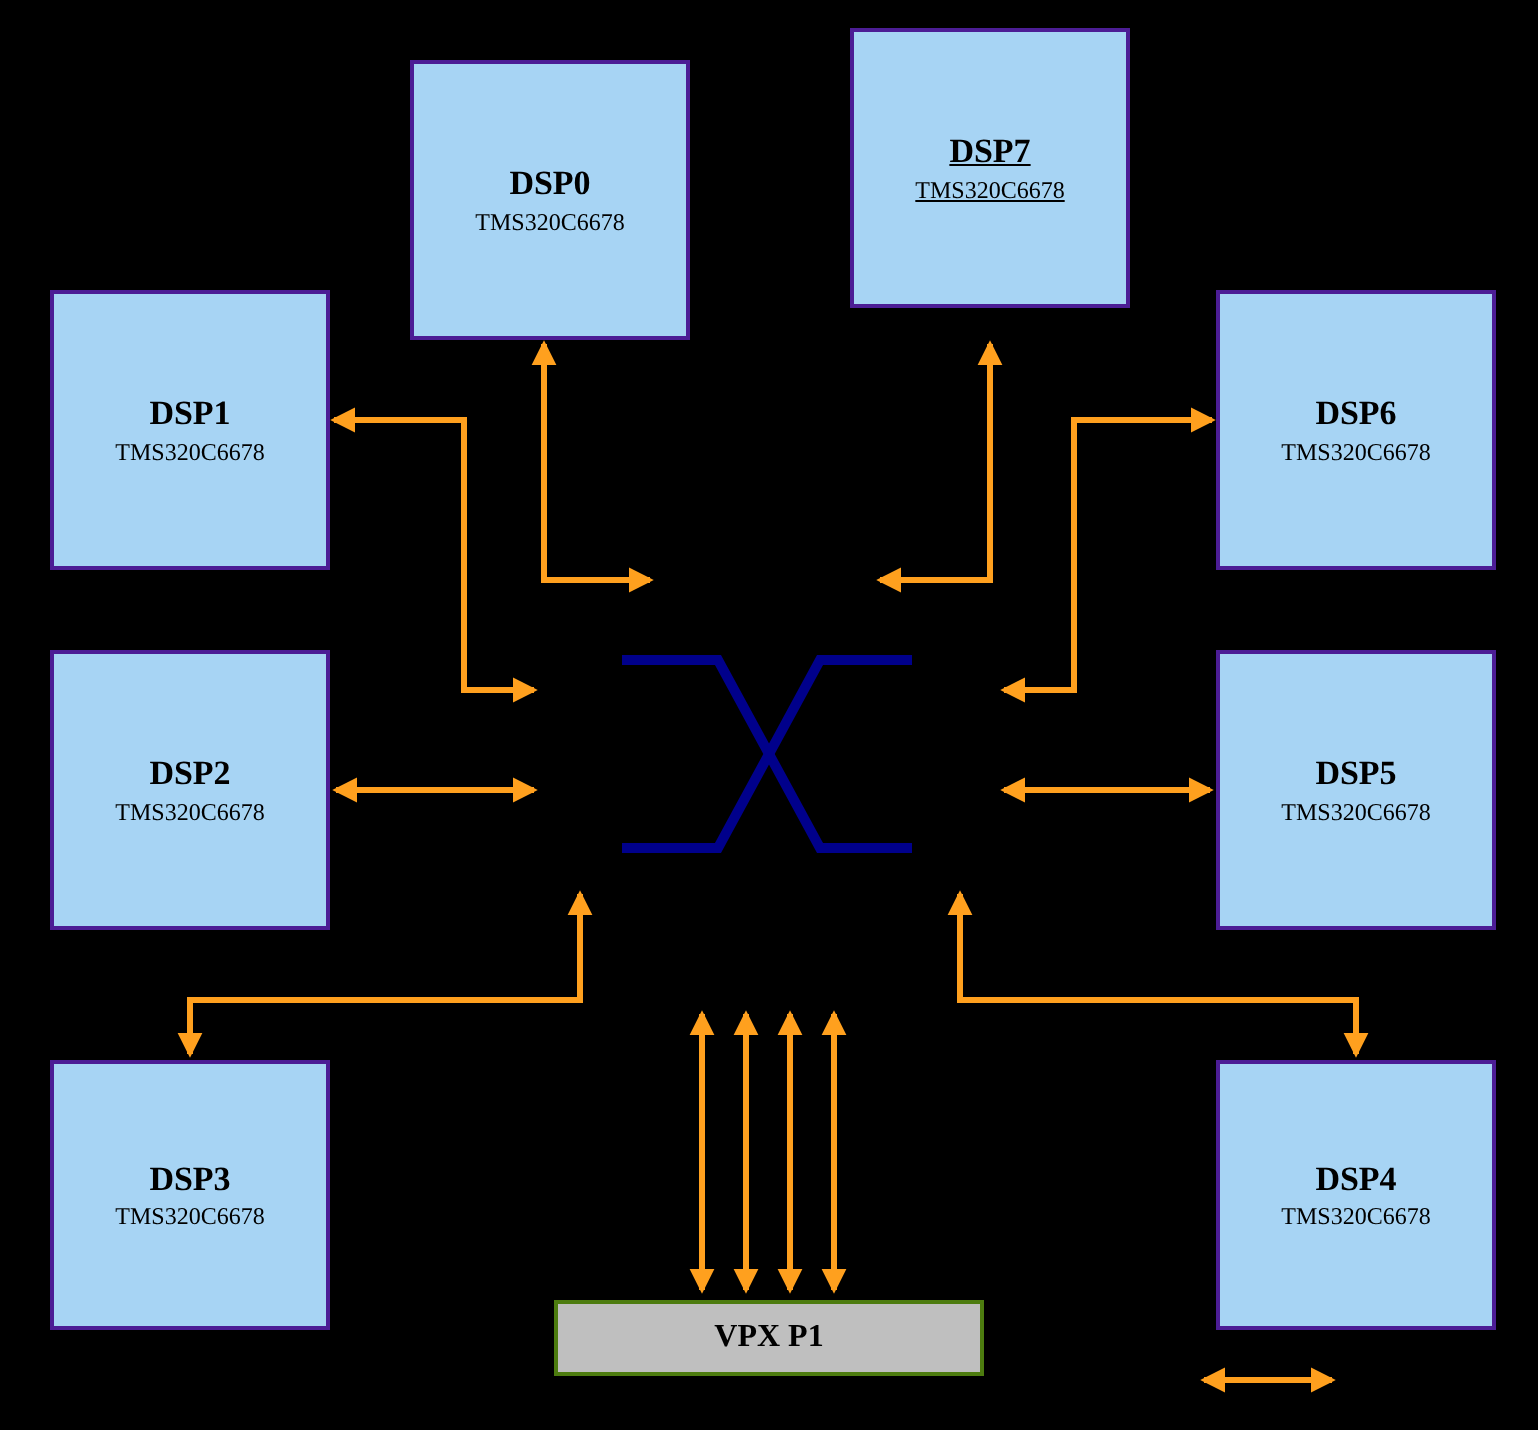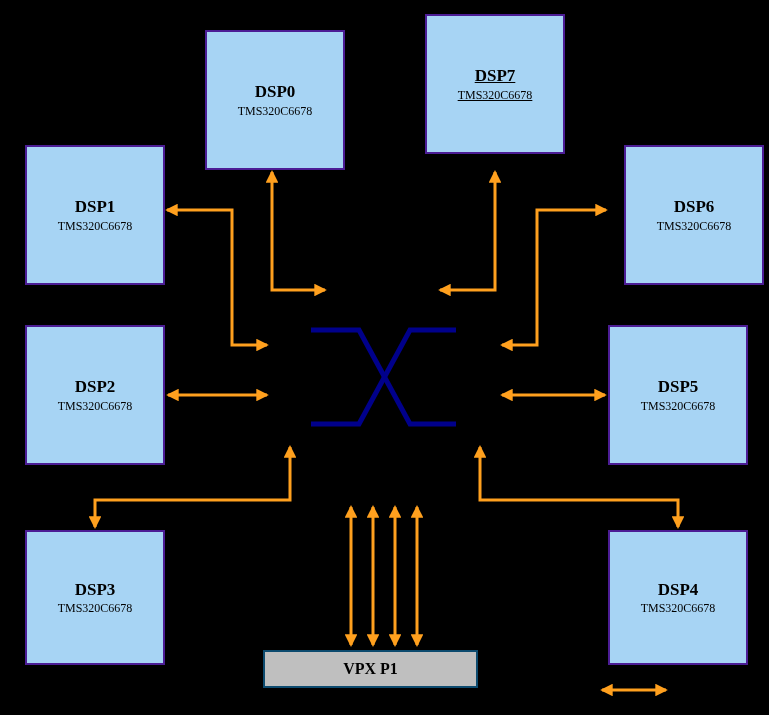--- a/index.html
+++ b/index.html
@@ -10,22 +10,22 @@
   }
   .node {
     position:absolute; width:140px; height:140px;
     background:#A7D4F4; border:2px solid #4c1d95;
     display:flex; flex-direction:column; align-items:center; justify-content:center;
     color:#000; text-align:center;
   }
   .node .title { font-weight:bold; font-size:17px; line-height:1.25; }
   .node .subtitle { font-size:12px; line-height:1.35; }
   .vpx {
-    position:absolute; left:263px; top:650px; width:215px; height:38px;
-    background:#BFBFBF; border:2px solid #0c4a6e;
+    position:absolute; left:277px; top:650px; width:215px; height:38px;
+    background:#BFBFBF; border:2px solid #4d7c0f;
     display:flex; align-items:center; justify-content:center;
     font-weight:bold; font-size:16px; color:#000;
   }
   svg.overlay { position:absolute; left:0; top:0; width:769px; height:715px; pointer-events:none; }
   .conn { stroke:#FFA01E; stroke-width:3; fill:none; }
   .sw   { stroke:#00008B; stroke-width:5; fill:none; }
 </style>
 </head>
 <body>
 
@@ -39,21 +39,21 @@
   <div class="node" style="left:425px; top:14px;text-decoration:underline;">
     <span class="title">DSP7</span>
     <span class="subtitle">TMS320C6678</span>
   </div>
 
   <div class="node" style="left:25px; top:145px;">
     <span class="title">DSP1</span>
     <span class="subtitle">TMS320C6678</span>
   </div>
 
-  <div class="node" style="left:624px; top:145px;">
+  <div class="node" style="left:608px; top:145px;">
     <span class="title">DSP6</span>
     <span class="subtitle">TMS320C6678</span>
   </div>
 
   <div class="node" style="left:25px; top:325px;align-items:center;">
     <span class="title">DSP2</span>
     <span class="subtitle">TMS320C6678</span>
   </div>
 
   <div class="node" style="left:608px; top:325px;">

